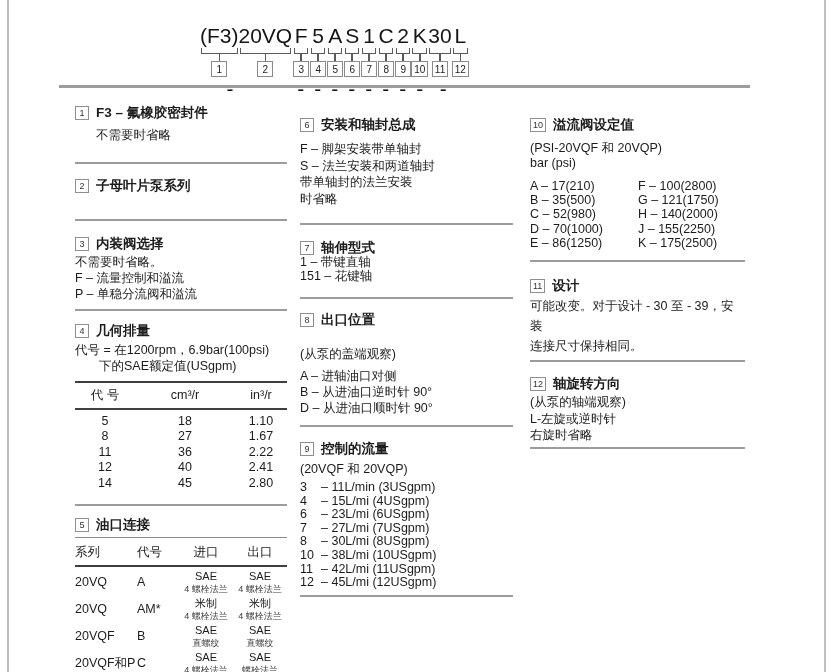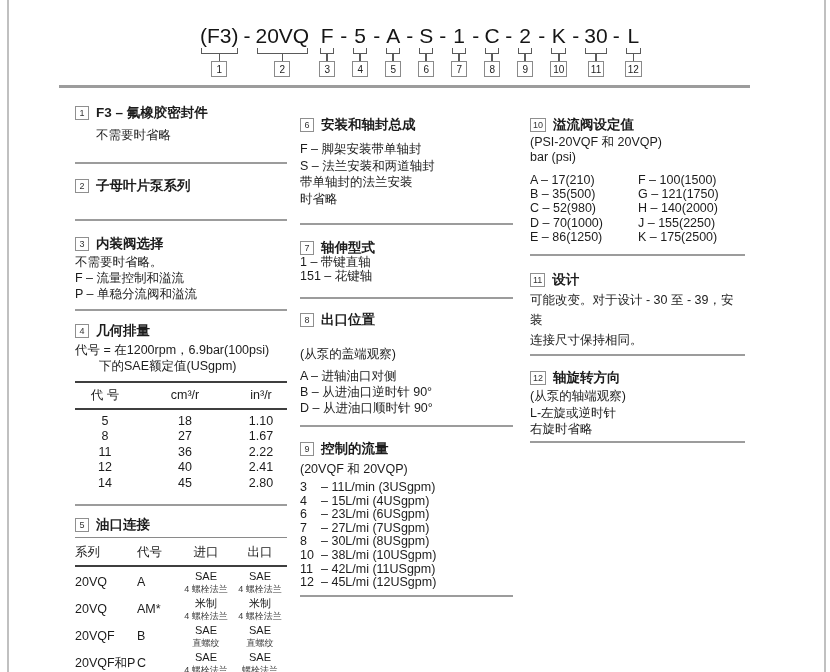--- a/index.html
+++ b/index.html
@@ -8,21 +8,21 @@
     font-family:"Liberation Sans","DejaVu Sans",sans-serif;
     color:var(--c-text,#1c1c1c); overflow:hidden;
   }
   .edge { position:absolute; top:0; height:100%; width:2px; background:var(--c-edge,#c0c0c0); }
   .edge-left { left:7px; }
   .edge-right { left:824px; }
 
   
   .code-diagram { position:absolute; left:200px; top:24px; }
   .code-row { display:flex; align-items:flex-start; }
-  .seg { display:flex; align-items:flex-start; }
+  .seg { display:flex; align-items:flex-end;flex-direction:column; }
   .seg-col { display:flex; flex-direction:column; align-items:center; }
   .code-text { font-size:21px; line-height:23px; white-space:pre; color:#151515; }
   .bracket { align-self:stretch; height:5px; margin:1px 1px 0 1px;
              border-left:1.5px solid #5a5a5a; border-right:1.5px solid #5a5a5a; border-bottom:1.5px solid #5a5a5a; }
   .stem { width:1.5px; height:7px; background:#5a5a5a; }
   .numbox { min-width:16px; height:16px; padding:0 2px; box-sizing:border-box;
             border:1.5px solid #8a8a8a; display:flex; align-items:center; justify-content:center;
             font-size:10px; color:#222; background:#fff; }
   .seg-sep { font-size:21px; line-height:23px; margin:0 5px; white-space:pre; color:#151515; }
 
@@ -431,26 +431,26 @@
       </div>
     </div>
     <div class="rule" style="margin-top:5px"></div>
   </div>
 
   <div class="col col-right">
     <div class="sec-head" style="margin-top:19px">
       <span class="sq">10</span>
       <span class="sec-title">溢流阀设定值</span>
     </div>
-    <div class="txt" style="margin-top:3px; line-height:15px">(PSI-20VQF 和 20VQP)</div>
+    <div class="txt" style="margin-top:9px; line-height:15px">(PSI-20VQF 和 20VQP)</div>
     <div class="txt" style="line-height:15px">bar (psi)</div>
     <div style="margin-top:8px">
       <div class="relief-row">
         <span>A – 17(210)</span>
-        <span>F – 100(1500)</span>
+        <span>F – 100(2800)</span>
       </div>
 
       <div class="relief-row">
         <span>B – 35(500)</span>
         <span>G – 121(1750)</span>
       </div>
 
       <div class="relief-row">
         <span>C – 52(980)</span>
         <span>H – 140(2000)</span>

